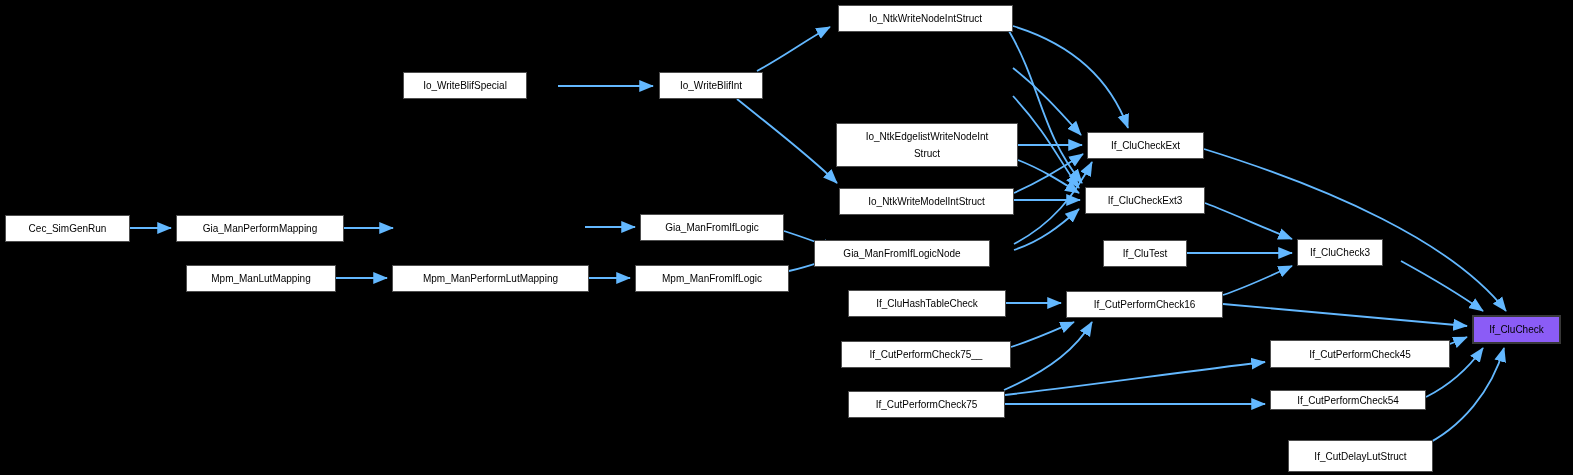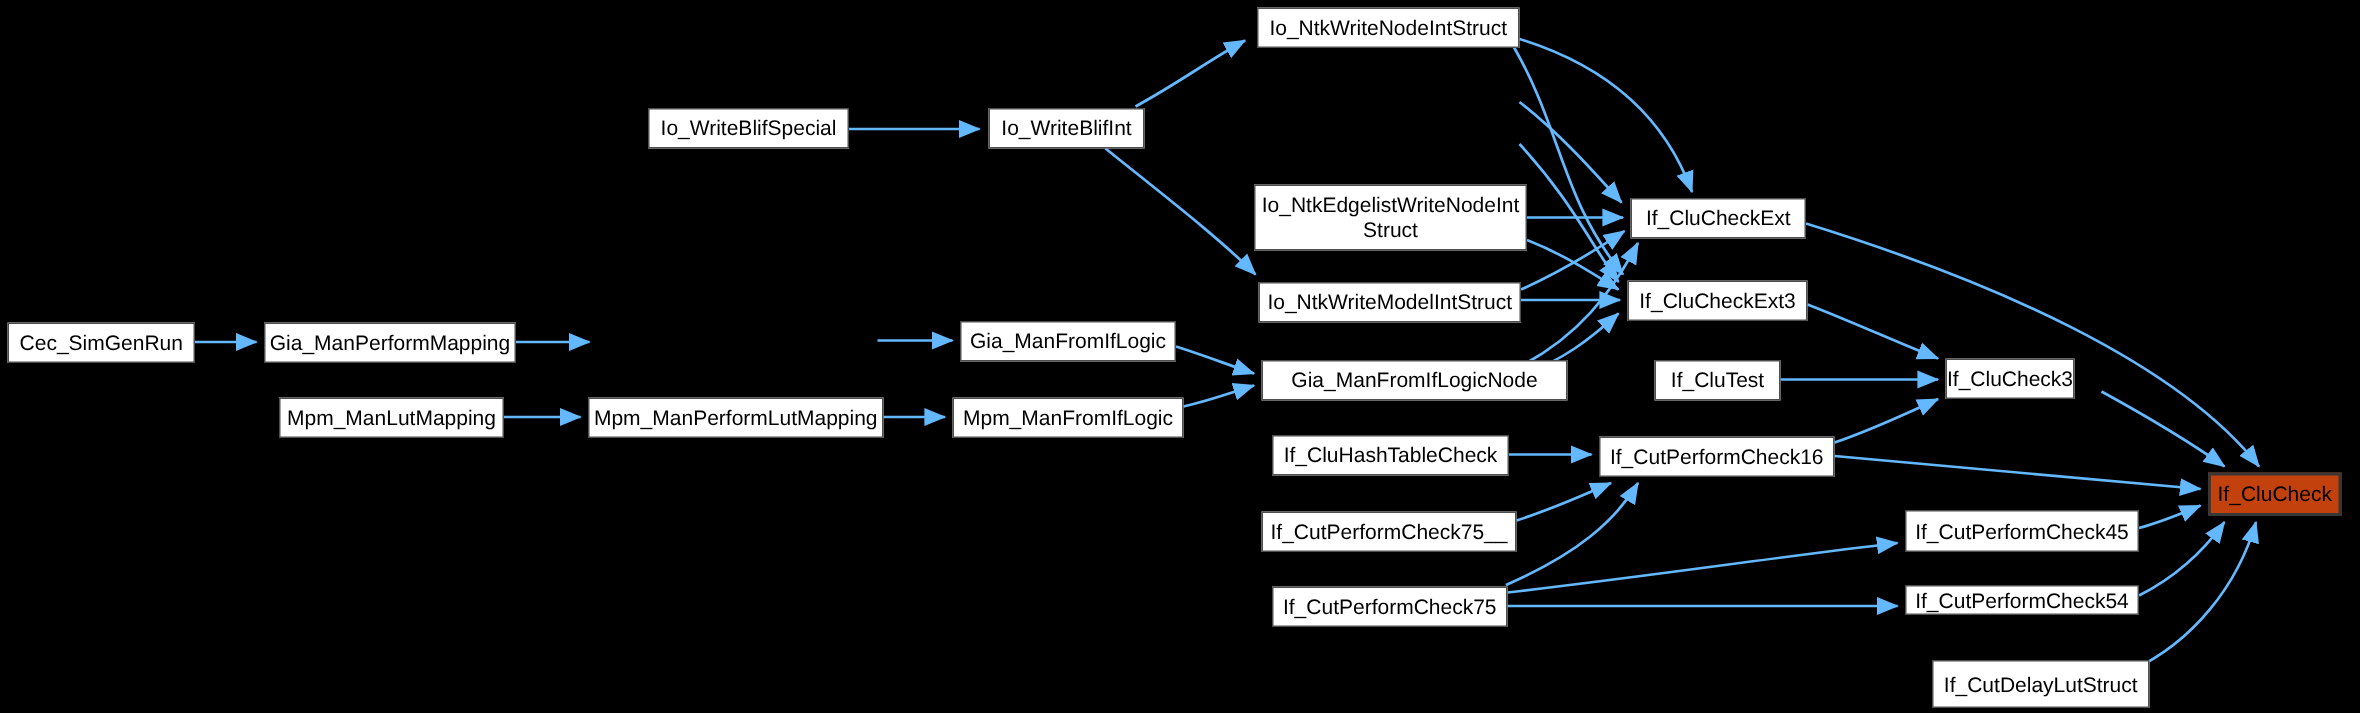--- a/index.html
+++ b/index.html
@@ -14,28 +14,28 @@
   svg.edges { position:absolute; left:0; top:0; width:1573px; height:475px; }
   .node {
     position:absolute;
     box-sizing:border-box;
     display:flex;
     align-items:center;
     justify-content:center;
     background:#FFFFFF;
     border:1.5px solid #4E4E4E;
     color:#000000;
-    font-size:14px;
+    font-size:10px;
     line-height:17px;
     text-align:center;
     white-space:pre-line;
     cursor:pointer;
   }
   .node.current {
-    background:#c2410c;
+    background:#8b5cf6;
     border:2px solid #383838;
     cursor:default;
   }
 </style>
 </head>
 <body>
 
 <div class="canvas">
 
   <svg class="edges" viewBox="0 0 1573 475" fill="none" stroke="#63B8FF" stroke-width="1.8">
@@ -79,33 +79,33 @@
     <path d="M1426,397 C1452,384 1470,366 1483,348" marker-end="url(#arrow)"></path>
     <path d="M1421,447 C1462,428 1492,390 1504,348" marker-end="url(#arrow)"></path>
   </svg>
 
   <div class="node" style="left:5px;top:215px;width:125px;height:27px">Cec_SimGenRun</div>
   <div class="node" style="left:176px;top:215px;width:168px;height:27px">Gia_ManPerformMapping</div>
   <div class="node" style="left:640px;top:214px;width:144px;height:27px">Gia_ManFromIfLogic</div>
   <div class="node" style="left:186px;top:265px;width:150px;height:27px">Mpm_ManLutMapping</div>
   <div class="node" style="left:392px;top:265px;width:197px;height:27px">Mpm_ManPerformLutMapping</div>
   <div class="node" style="left:635px;top:265px;width:154px;height:27px">Mpm_ManFromIfLogic</div>
-  <div class="node" style="left:432px;top:72px;width:134px;height:27px">Io_WriteBlifSpecial</div>
+  <div class="node" style="left:403px;top:72px;width:124px;height:27px">Io_WriteBlifSpecial</div>
   <div class="node" style="left:659px;top:72px;width:104px;height:27px">Io_WriteBlifInt</div>
   <div class="node" style="left:838px;top:5px;width:175px;height:27px">Io_NtkWriteNodeIntStruct</div>
   <div class="node" style="left:836px;top:123px;width:182px;height:44px">Io_NtkEdgelistWriteNodeInt
 Struct</div>
   <div class="node" style="left:839px;top:188px;width:175px;height:27px">Io_NtkWriteModelIntStruct</div>
-  <div class="node" style="left:841px;top:240px;width:204px;height:27px">Gia_ManFromIfLogicNode</div>
+  <div class="node" style="left:814px;top:240px;width:176px;height:27px">Gia_ManFromIfLogicNode</div>
   <div class="node" style="left:1087px;top:132px;width:117px;height:27px">If_CluCheckExt</div>
   <div class="node" style="left:1085px;top:187px;width:120px;height:27px">If_CluCheckExt3</div>
   <div class="node" style="left:1103px;top:240px;width:84px;height:27px">If_CluTest</div>
   <div class="node" style="left:1297px;top:239px;width:86px;height:27px">If_CluCheck3</div>
   <div class="node" style="left:848px;top:290px;width:158px;height:27px">If_CluHashTableCheck</div>
   <div class="node" style="left:1066px;top:291px;width:157px;height:27px">If_CutPerformCheck16</div>
   <div class="node" style="left:841px;top:341px;width:170px;height:27px">If_CutPerformCheck75__</div>
   <div class="node" style="left:848px;top:391px;width:157px;height:27px">If_CutPerformCheck75</div>
-  <div class="node" style="left:1270px;top:340px;width:156px;height:28px">If_CutPerformCheck45</div>
+  <div class="node" style="left:1270px;top:340px;width:180px;height:28px">If_CutPerformCheck45</div>
   <div class="node" style="left:1270px;top:390px;width:156px;height:20px">If_CutPerformCheck54</div>
   <div class="node" style="left:1288px;top:440px;width:145px;height:32px">If_CutDelayLutStruct</div>
   <div class="node current" style="left:1472px;top:315px;width:89px;height:29px">If_CluCheck</div>
 
 </div>
 
 </body></html>

